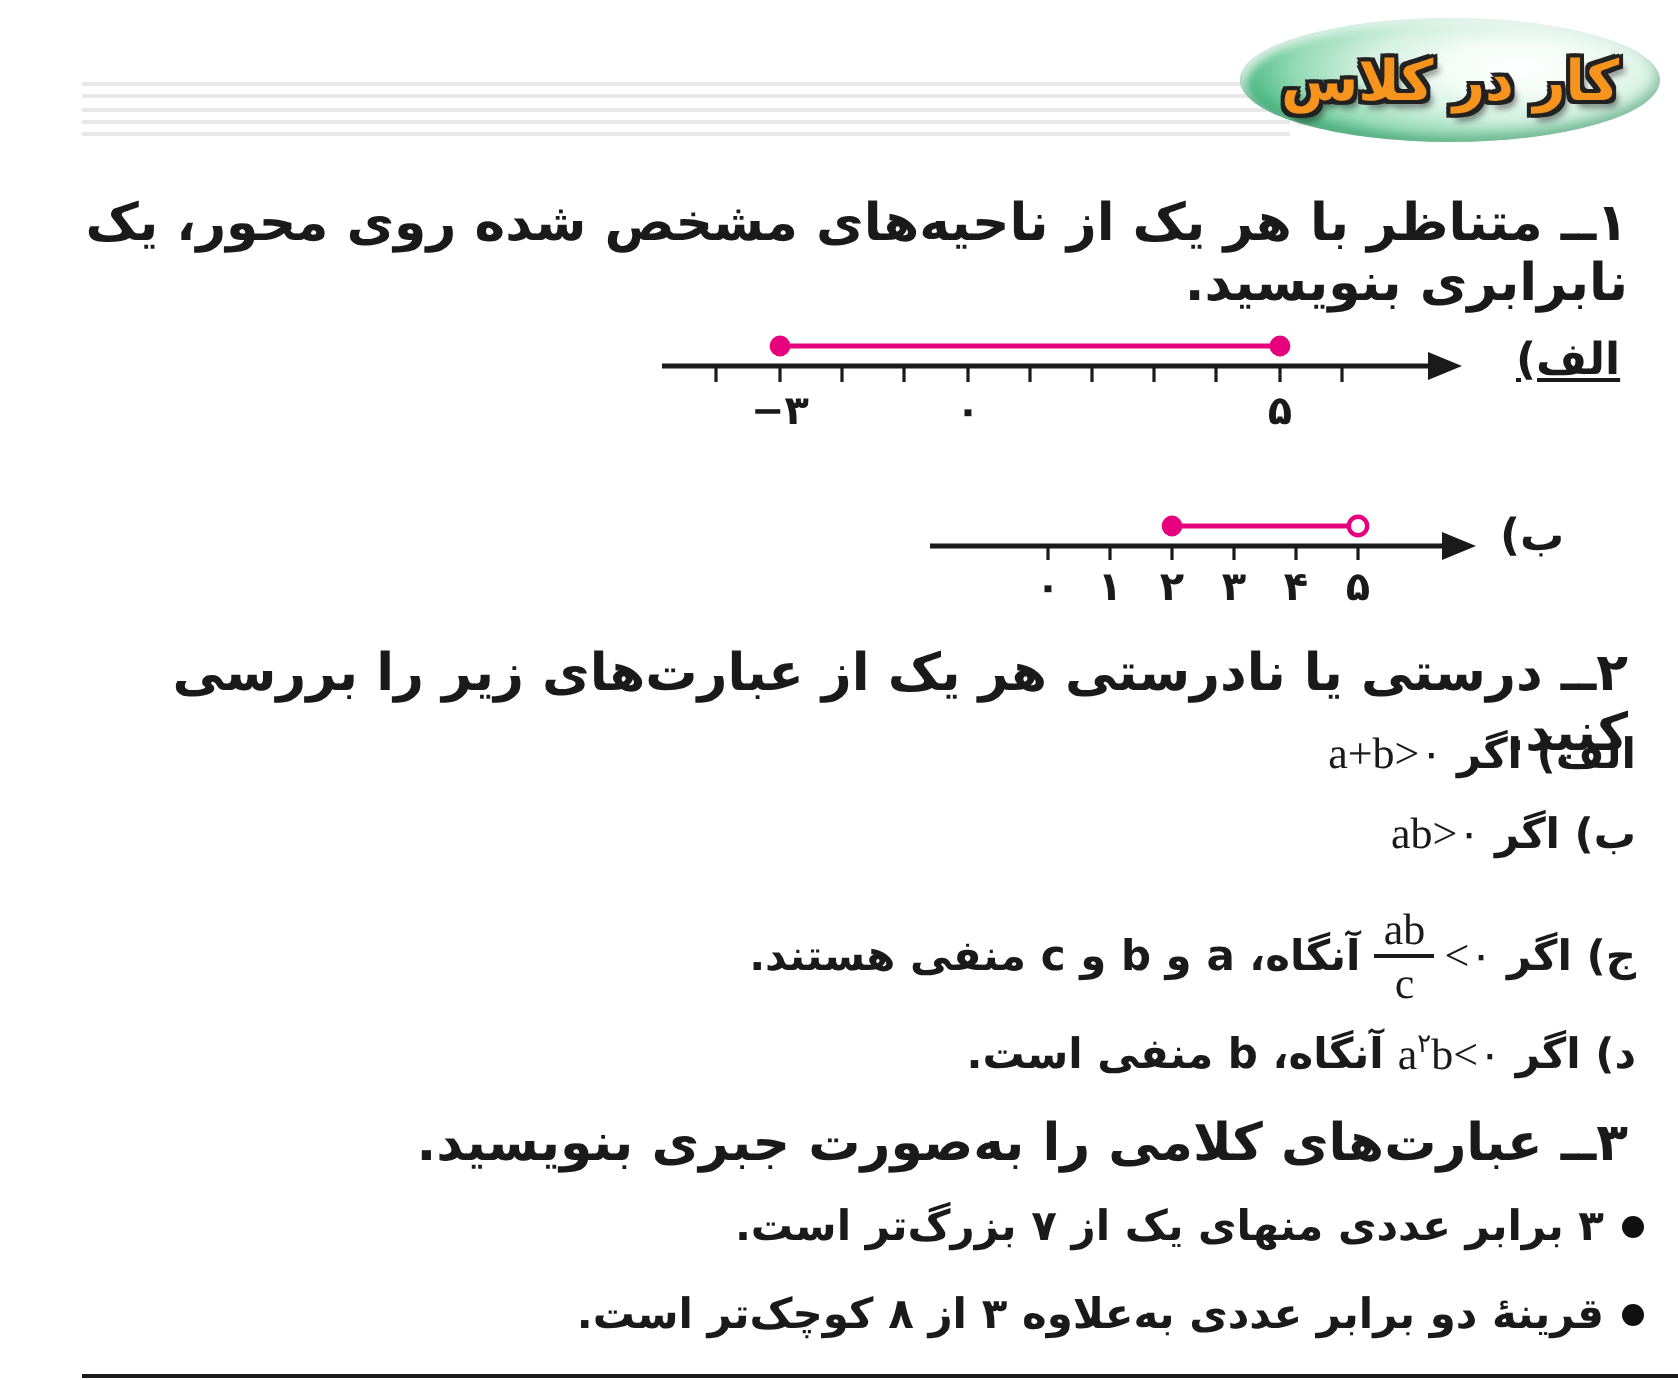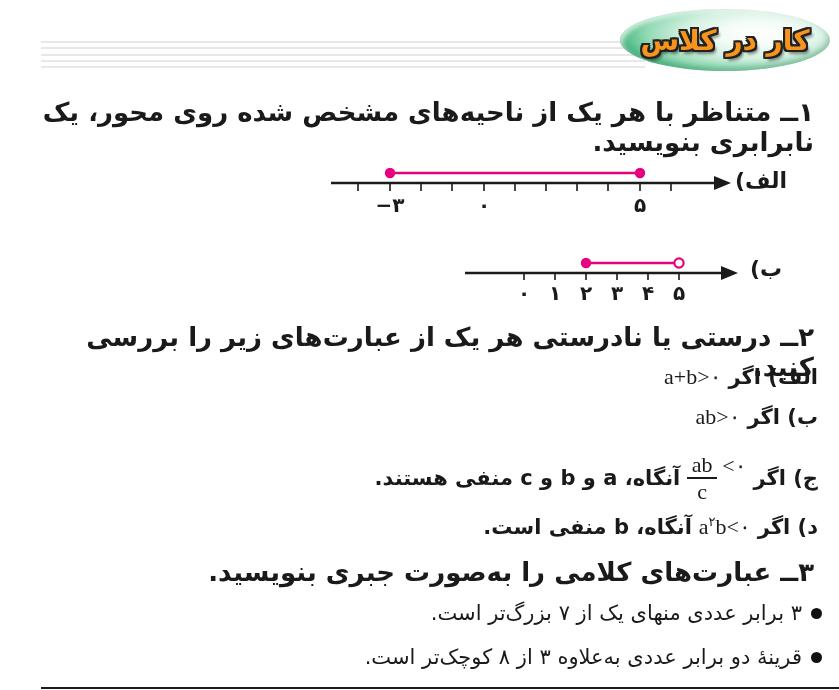--- a/index.html
+++ b/index.html
@@ -34,24 +34,24 @@
   
   .tline{position:absolute;direction:rtl;text-align:right;font-weight:700;}
   .main-line{font-size:26px;}
   .sub-line{font-size:21px;display:flex;align-items:center;gap:7px;}
   .math{
     direction:ltr;unicode-bidi:bidi-override;
     font-family:"Liberation Serif", serif;
     font-weight:400;font-size:22px;white-space:nowrap;
   }
   sup.exp{font-size:13px;}
-  .frac-wrap{display:inline-flex;gap:5px;}
+  .frac-wrap{display:inline-flex;align-items:center;gap:5px;}
   .frac{display:inline-flex;flex-direction:column;align-items:center;line-height:1.05;}
   .frac .bar{height:1.6px;background:#1a1a1a;width:100%;min-width:30px;margin:1px 0;}
-  .bullet-row{position:absolute;direction:rtl;display:flex;align-items:center;gap:9px;font-weight:400;font-size:21px;}
+  .bullet-row{position:absolute;direction:rtl;display:flex;align-items:center;gap:9px;font-weight:700;font-size:21px;}
   .bullet-dot{width:11px;height:11px;border-radius:50%;background:#111;flex:0 0 auto;}
   
   .numberline{position:absolute;}
   .axis-label{position:absolute;font-size:22px;font-weight:700;direction:rtl;}
   .tick-label{
     position:absolute;font-size:20px;font-weight:700;text-align:center;
     direction:ltr;unicode-bidi:bidi-override;
   }
   .bottom-line{position:absolute;left:13px;right:13px;bottom:1px;height:2px;background:#1a1a1a;}
 </style>
@@ -89,21 +89,21 @@
           <line x1="322" y1="38" x2="322" y2="46"></line>
         <line x1="353" y1="38" x2="353" y2="46"></line>
       </g>
       <line x1="72" y1="28" x2="322" y2="28" stroke="#e6007e" stroke-width="2.6"></line>
       <circle cx="72" cy="28" r="5.2" fill="#e6007e"></circle>
       <circle cx="322" cy="28" r="5.2" fill="#e6007e"></circle>
     </svg>
     <span class="tick-label" style="left:52px;top:48px;width:40px;">−۳</span>
     <span class="tick-label" style="left:146px;top:48px;width:40px;">۰</span>
     <span class="tick-label" style="left:302px;top:48px;width:40px;">۵</span>
-    <span class="axis-label" style="left:417px;top:23px;">الف)</span>
+    <span class="axis-label" style="left:440px;top:23px;text-decoration:underline;">الف)</span>
   </div>
 
   <div class="numberline" style="top:236px;left:420px;width:400px;height:78px;">
     <svg width="400" height="78" viewBox="0 0 400 78">
       <line x1="17" y1="37" x2="277" y2="37" stroke="#1a1a1a" stroke-width="2.6"></line>
       <polygon points="290,37 273,30 273,44" fill="#1a1a1a"></polygon>
       <g stroke="#1a1a1a" stroke-width="1.6">
         <line x1="76" y1="37" x2="76" y2="44"></line>
           <line x1="107" y1="37" x2="107" y2="44"></line>
         <line x1="138" y1="37" x2="138" y2="44"></line>

